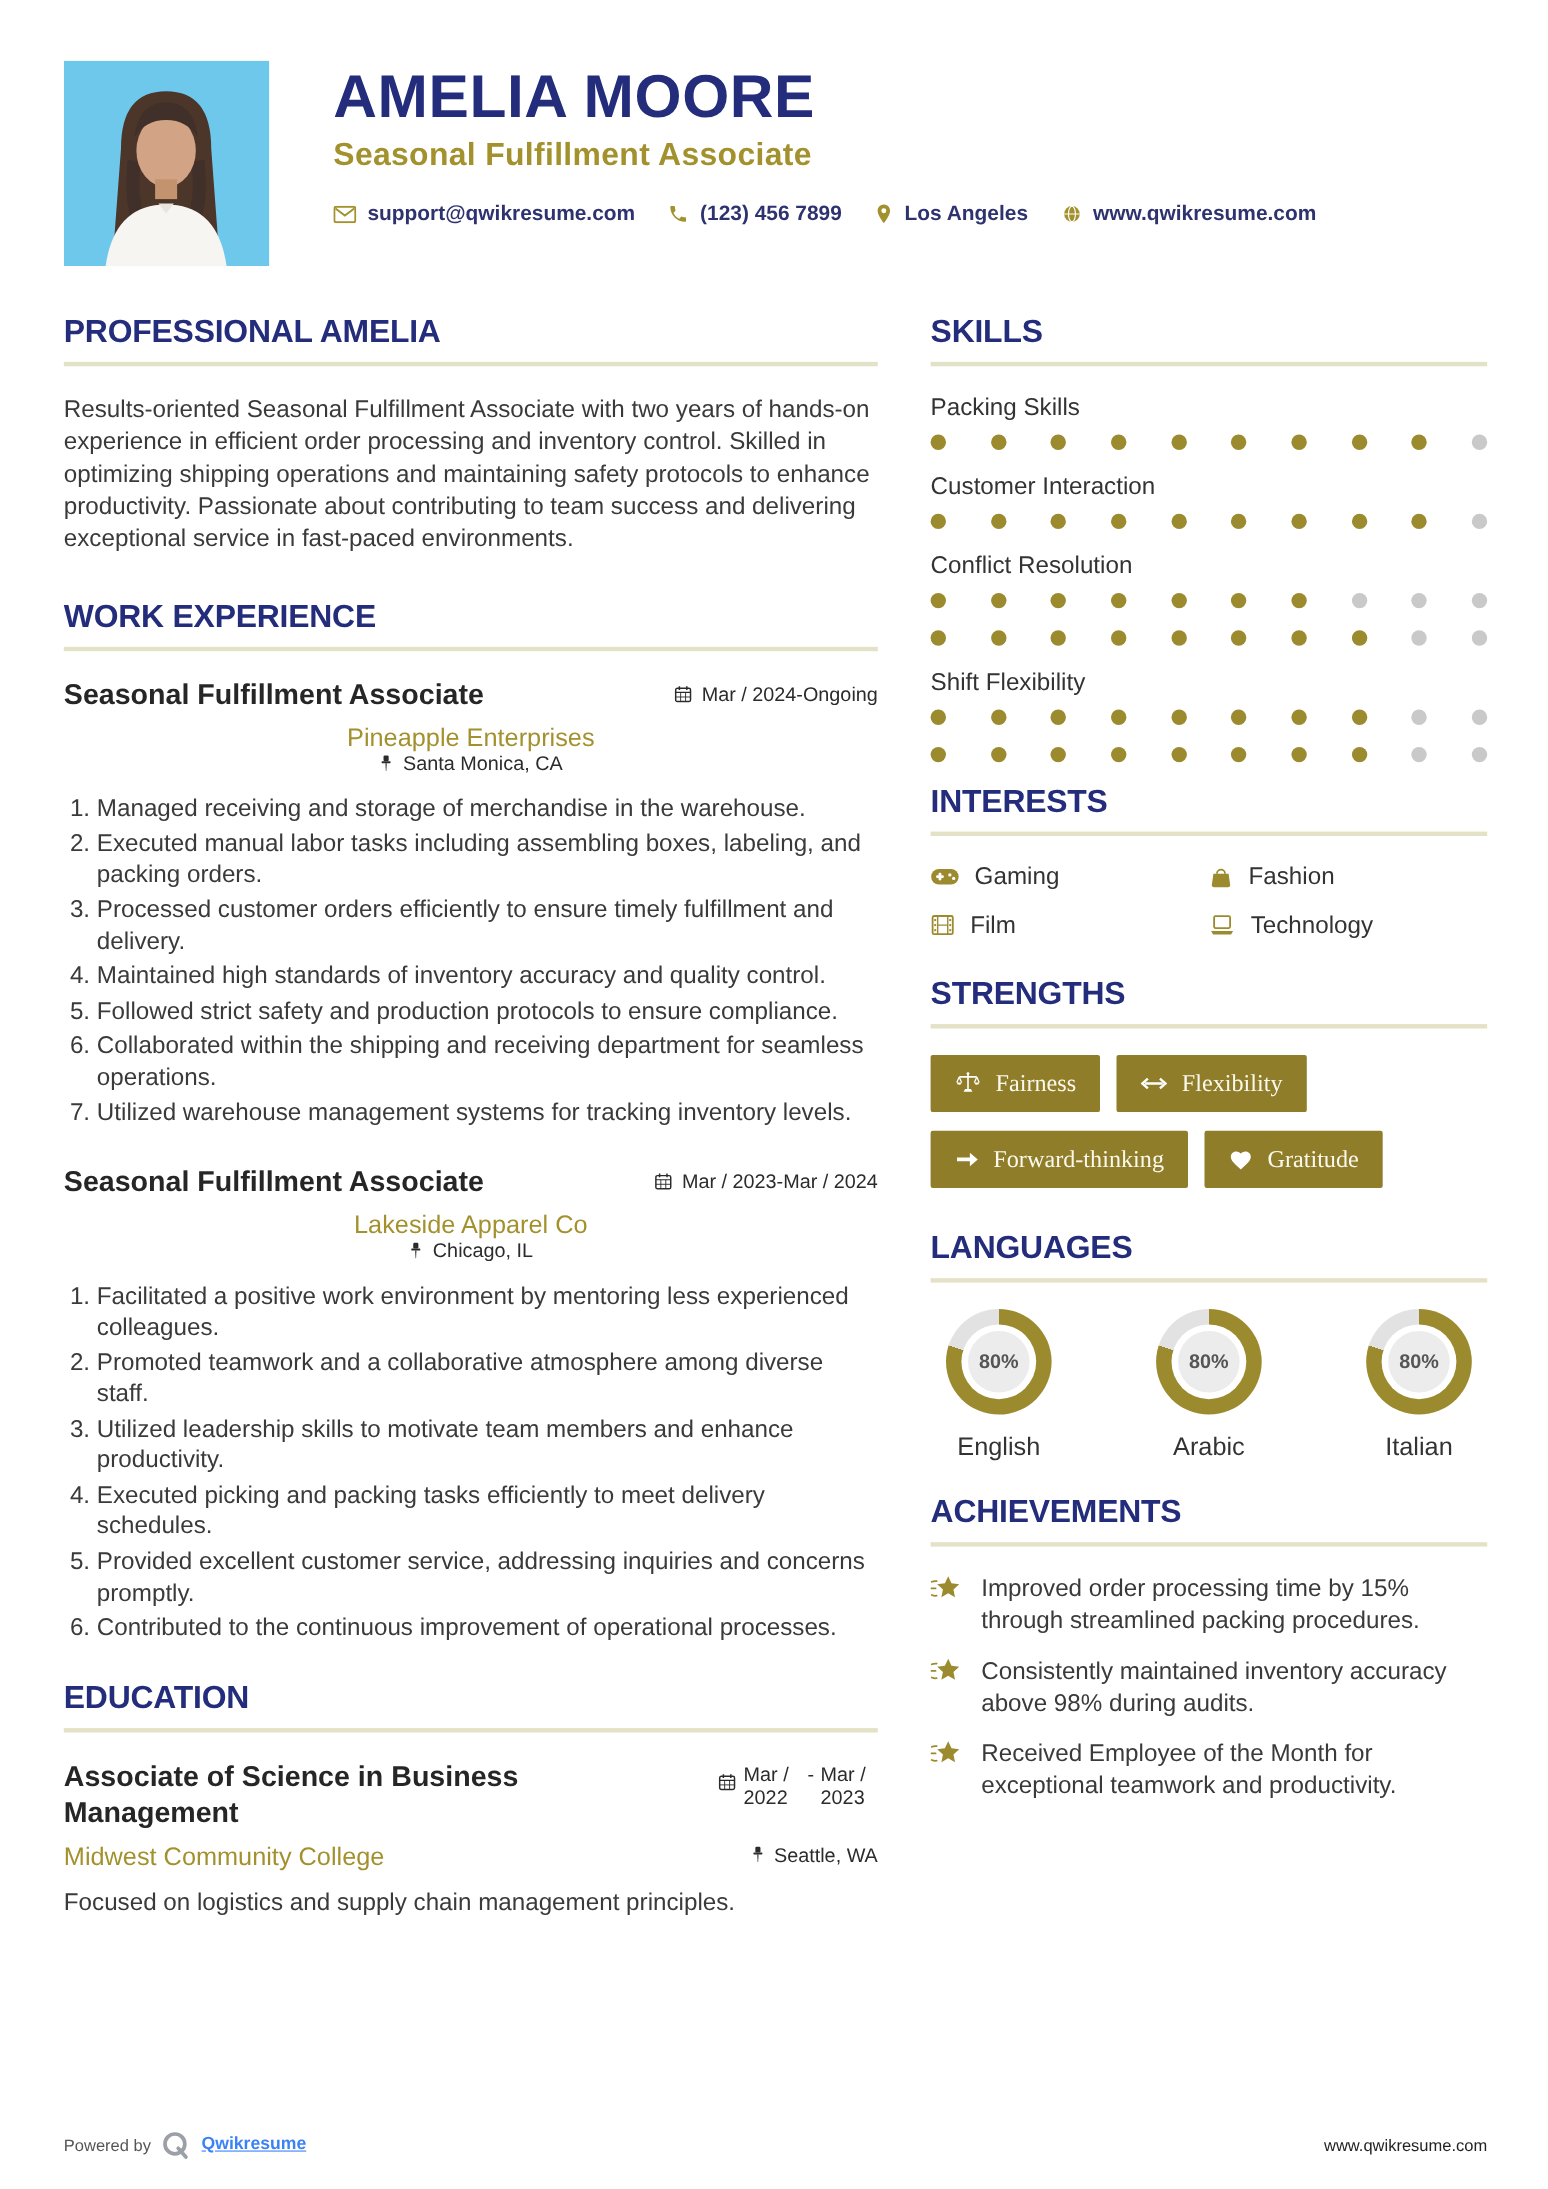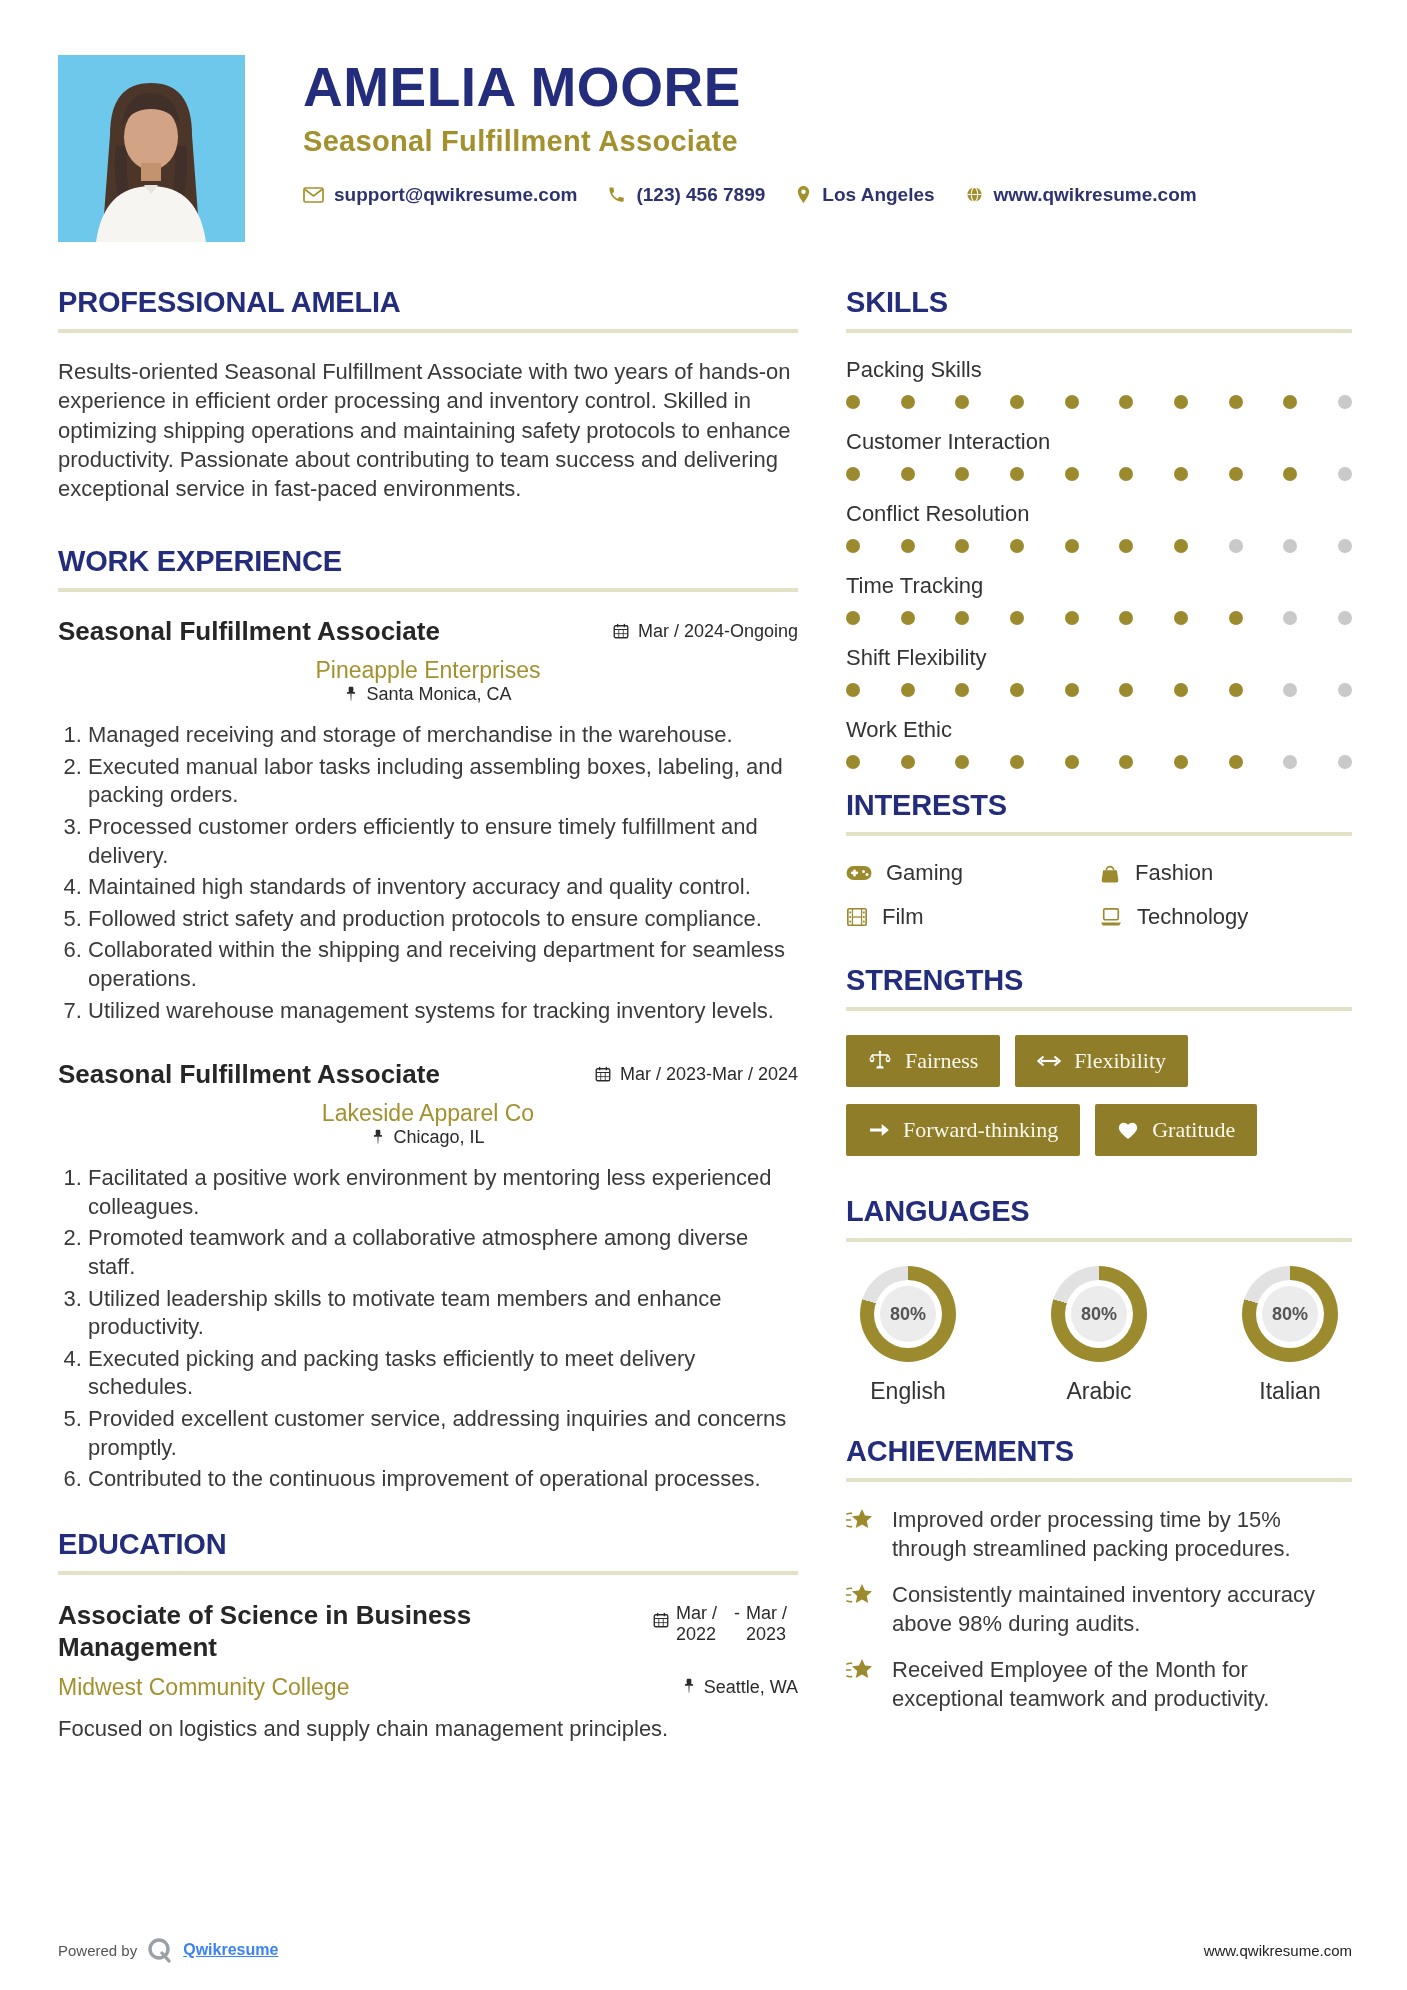--- a/index.html
+++ b/index.html
@@ -303,21 +303,20 @@
           <span class="dot filled"></span>
           <span class="dot filled"></span>
           <span class="dot filled"></span>
           <span class="dot filled"></span>
           <span class="dot empty"></span>
           <span class="dot empty"></span>
           <span class="dot empty"></span>
         </div>
     </div>
     <div>
-      <div class="skill-name">Time Tracking</div>
       <div class="dots">
           <span class="dot filled"></span>
           <span class="dot filled"></span>
           <span class="dot filled"></span>
           <span class="dot filled"></span>
           <span class="dot filled"></span>
           <span class="dot filled"></span>
           <span class="dot filled"></span>
           <span class="dot filled"></span>
           <span class="dot empty"></span>
@@ -333,21 +332,20 @@
           <span class="dot filled"></span>
           <span class="dot filled"></span>
           <span class="dot filled"></span>
           <span class="dot filled"></span>
           <span class="dot filled"></span>
           <span class="dot empty"></span>
           <span class="dot empty"></span>
         </div>
     </div>
     <div>
-      <div class="skill-name">Work Ethic</div>
       <div class="dots">
           <span class="dot filled"></span>
           <span class="dot filled"></span>
           <span class="dot filled"></span>
           <span class="dot filled"></span>
           <span class="dot filled"></span>
           <span class="dot filled"></span>
           <span class="dot filled"></span>
           <span class="dot filled"></span>
           <span class="dot empty"></span>

